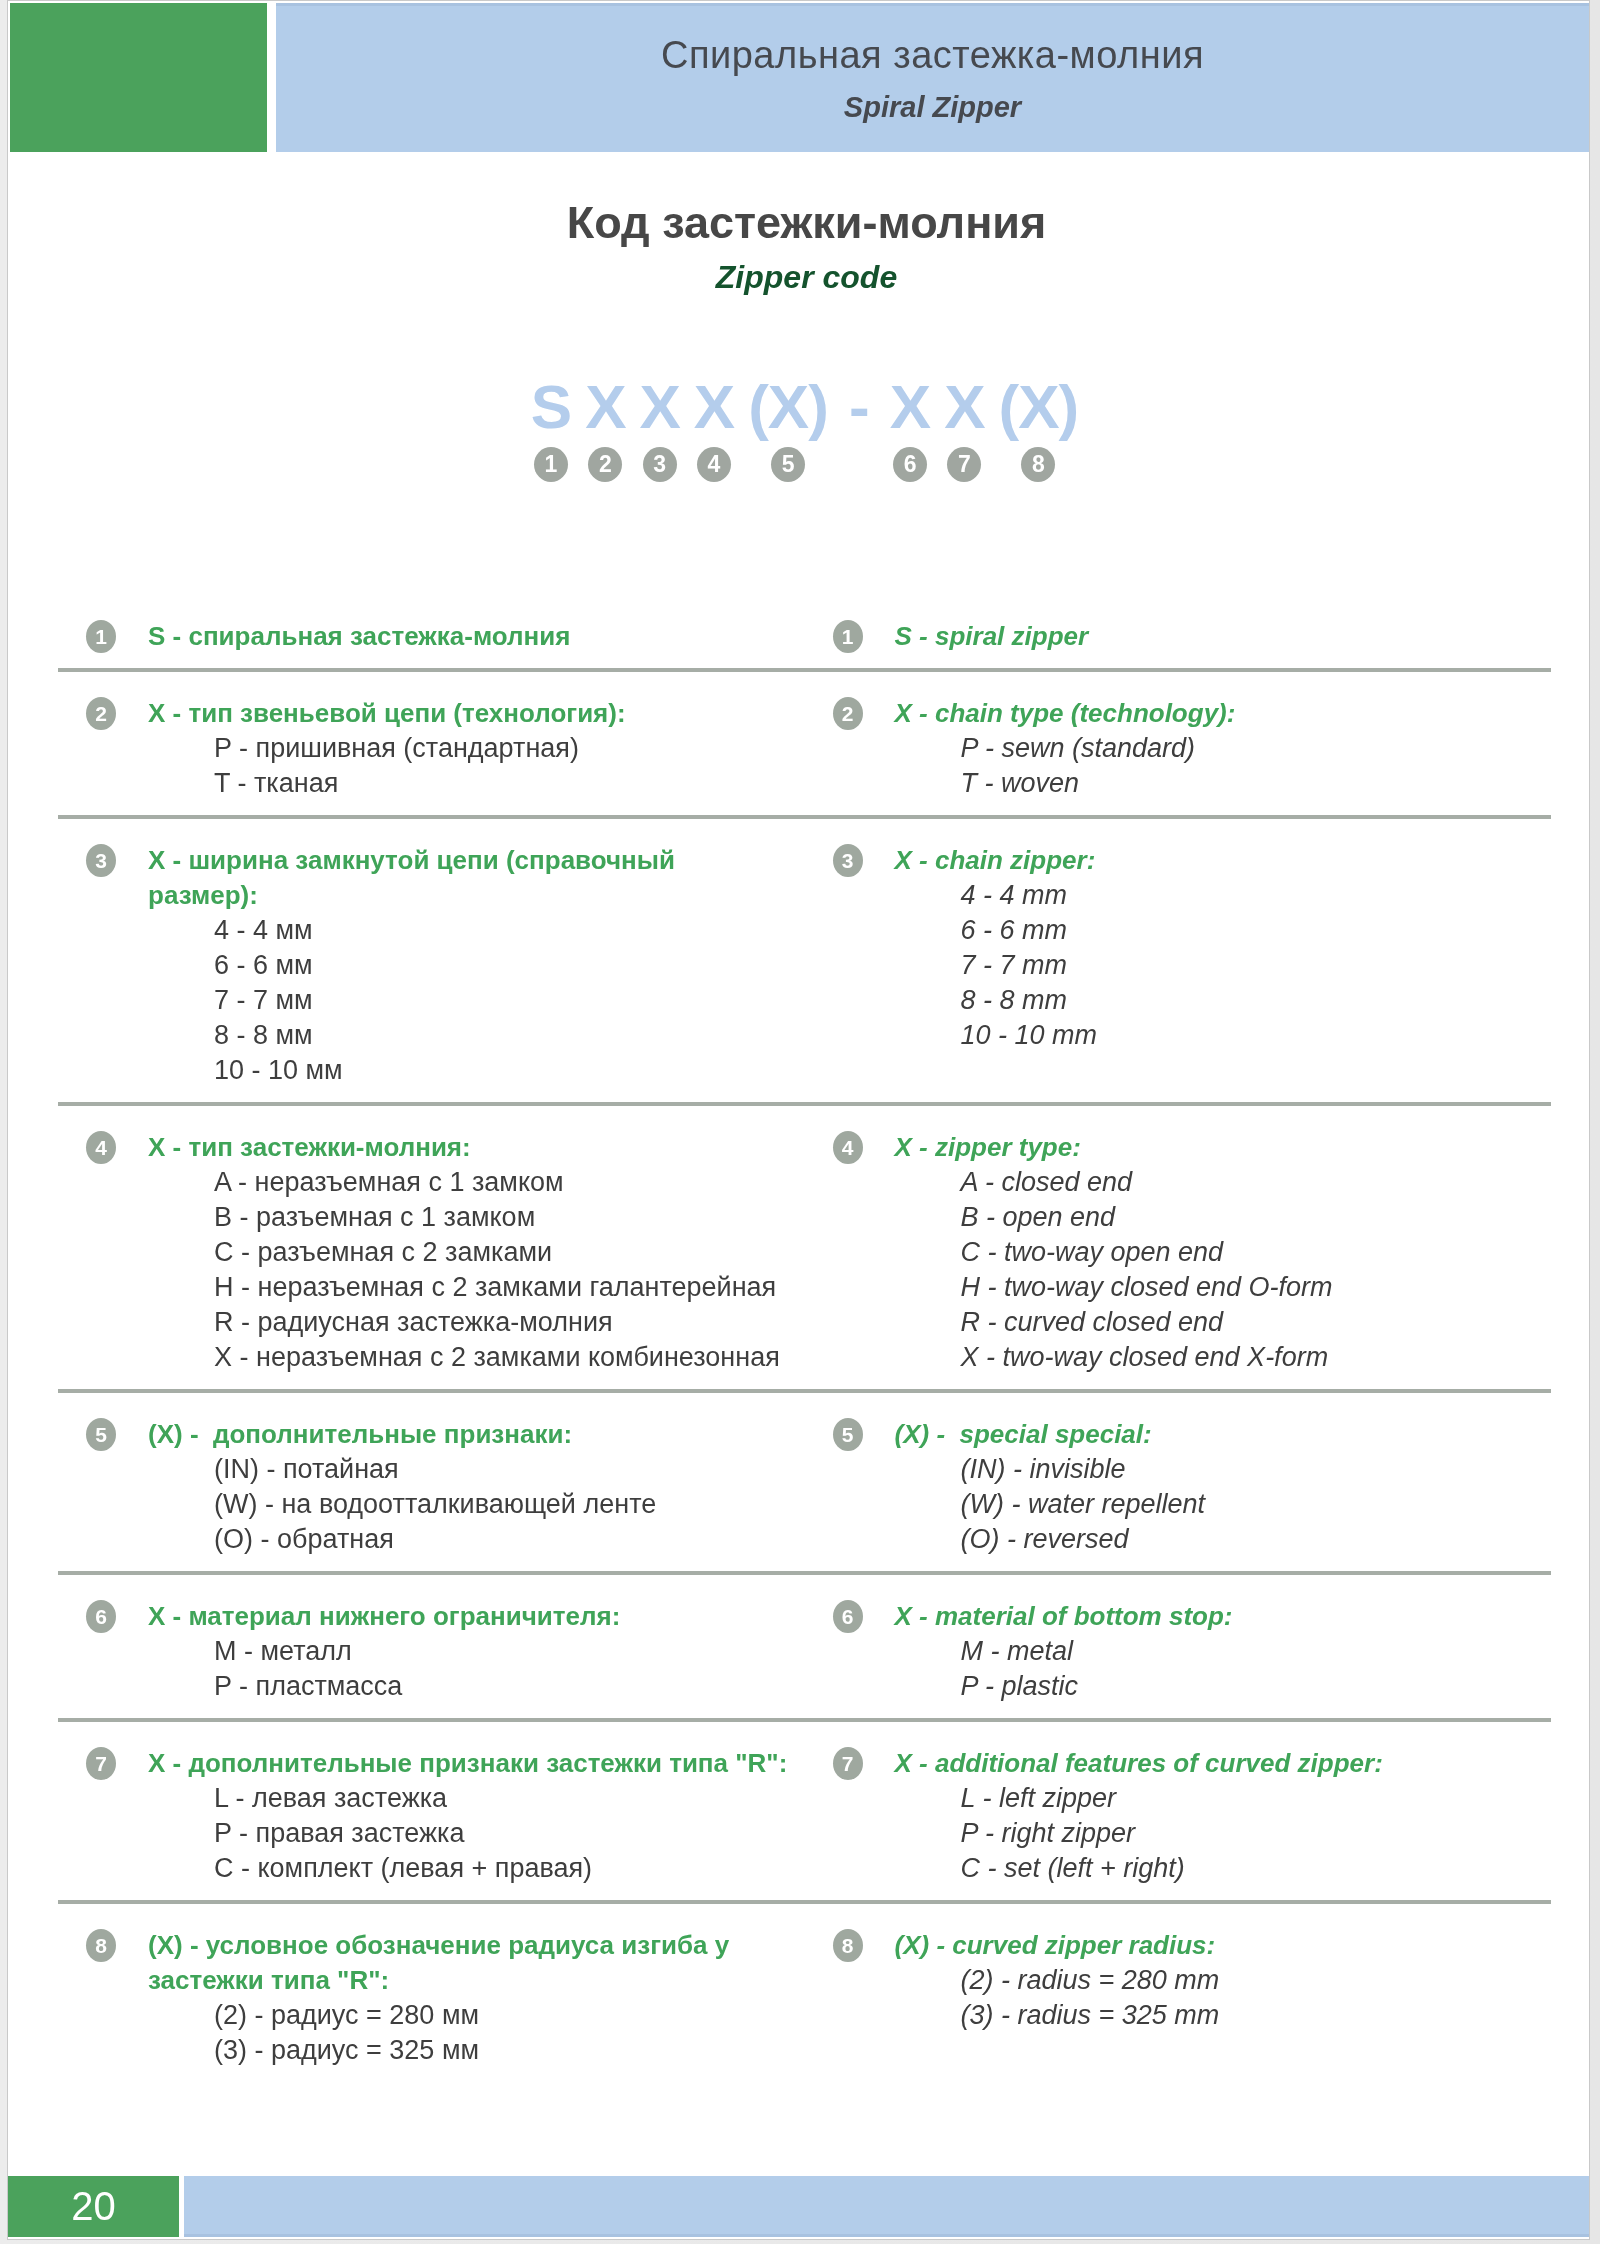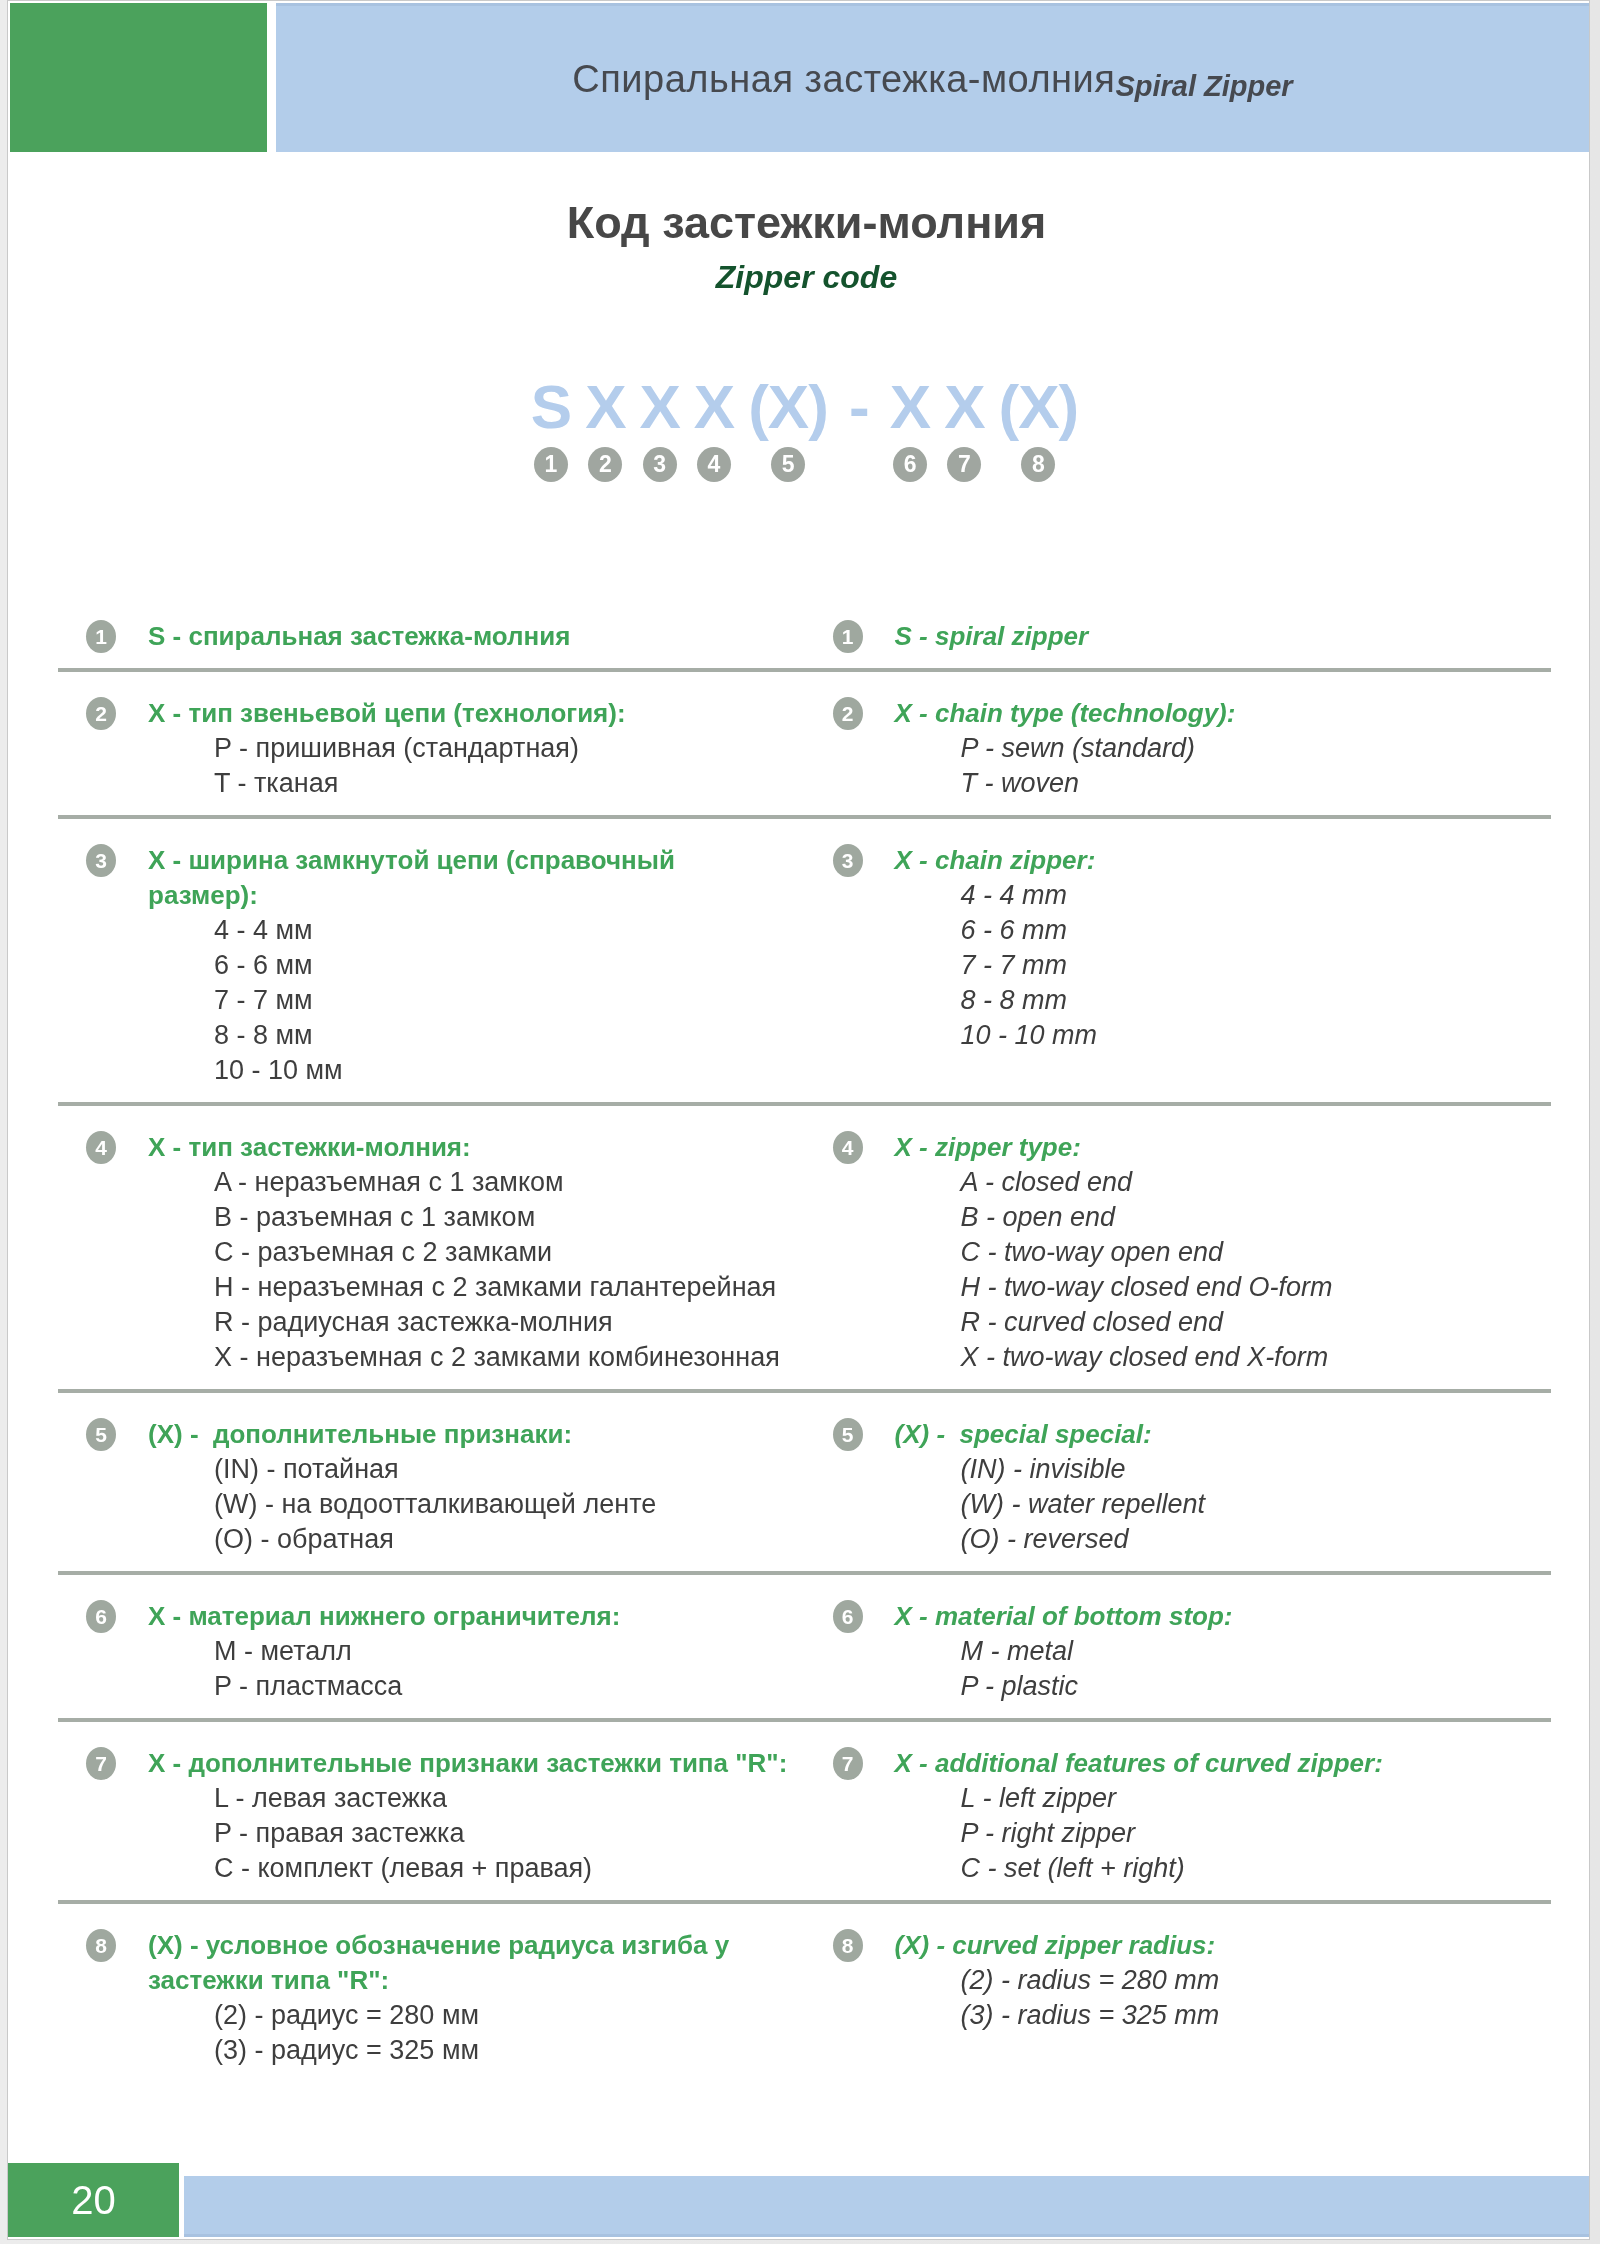--- a/index.html
+++ b/index.html
@@ -17,21 +17,21 @@
 
   
   .header-green {
     position:absolute; left:2px; top:2px; width:257px; height:149px;
     background:var(--green);
   }
   .header-blue {
     position:absolute; left:268px; top:2px; right:0; height:149px;
     background:var(--blue);
     border-top:3px solid #a8c2e0;
-    display:flex; align-items:center; justify-content:center;text-align:center;
+    display:flex; flex-direction:column; align-items:center; justify-content:center;text-align:center;
   }
   .header-title-ru { font-size:38px; color:#46494f; letter-spacing:0.5px; }
   .header-title-en { font-size:29px; color:#46494f; font-style:italic; font-weight:bold; margin-top:14px; }
 
   
   .doc-heading { position:absolute; top:196px; left:16px; right:0; text-align:center; }
   .doc-heading-ru { font-size:45px; font-weight:bold; color:#474747; }
   .doc-heading-en { font-size:32px; font-weight:bold; font-style:italic; color:#14532d; margin-top:10px; }
 
   
@@ -73,21 +73,21 @@
   .sec-heading-text {
     margin-left:32px; font-size:26px; font-weight:bold; color:#3fa458;
     line-height:35px; white-space:pre-wrap; max-width:640px;
   }
   .col-en .sec-heading-text, .col-en .sec-item { font-style:italic; }
   .sec-items { padding-left:128px; }
   .sec-item { font-size:27px; line-height:35px; color:#3e3e3e; white-space:pre-wrap; }
 
   
   .footer-green {
-    position:absolute; left:0; bottom:2px; width:171px; height:74px;
+    position:absolute; left:0; bottom:2px; width:171px; height:61px;
     background:var(--green);
     display:flex; align-items:center; justify-content:center;
   }
   .footer-page-num { color:#ffffff; font-size:40px; }
   .footer-blue {
     position:absolute; left:176px; right:0; bottom:2px; height:61px;
     background:var(--blue);
     border-bottom:3px solid #a8c2e0;
   }
 </style>

